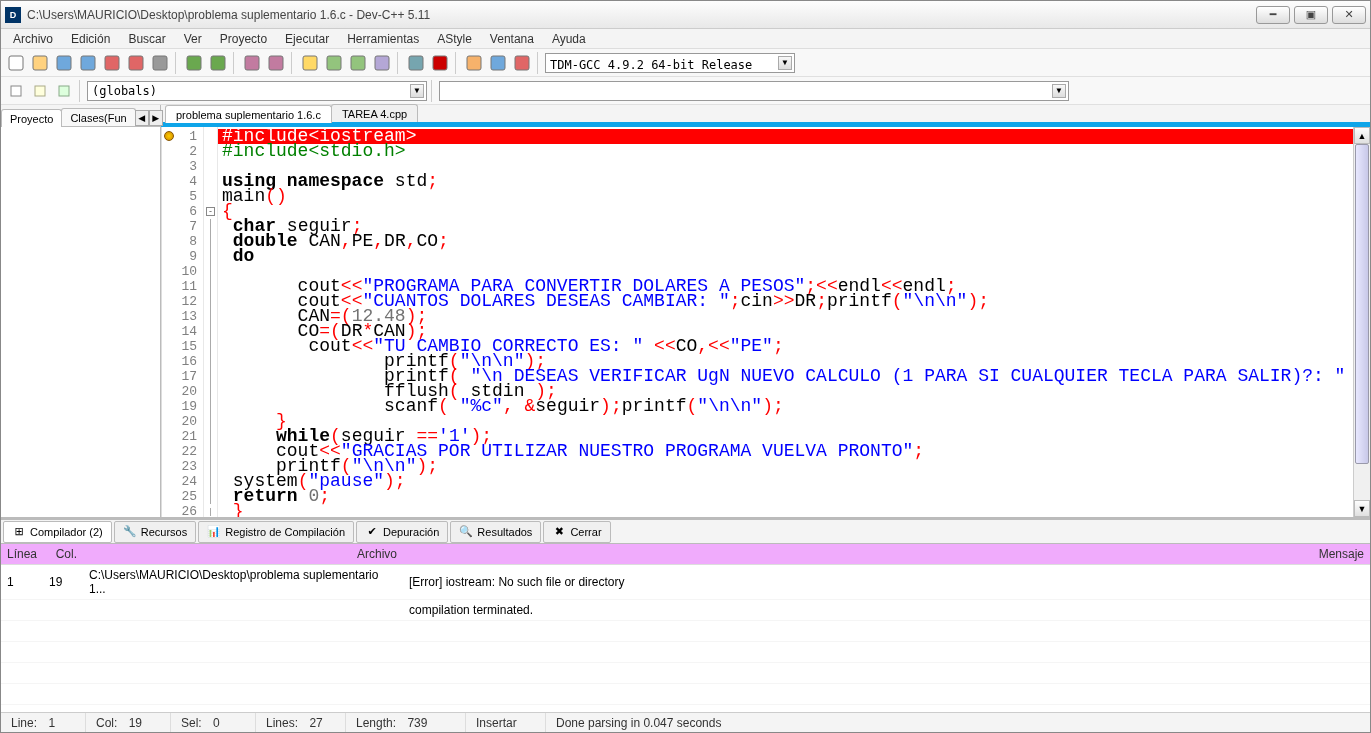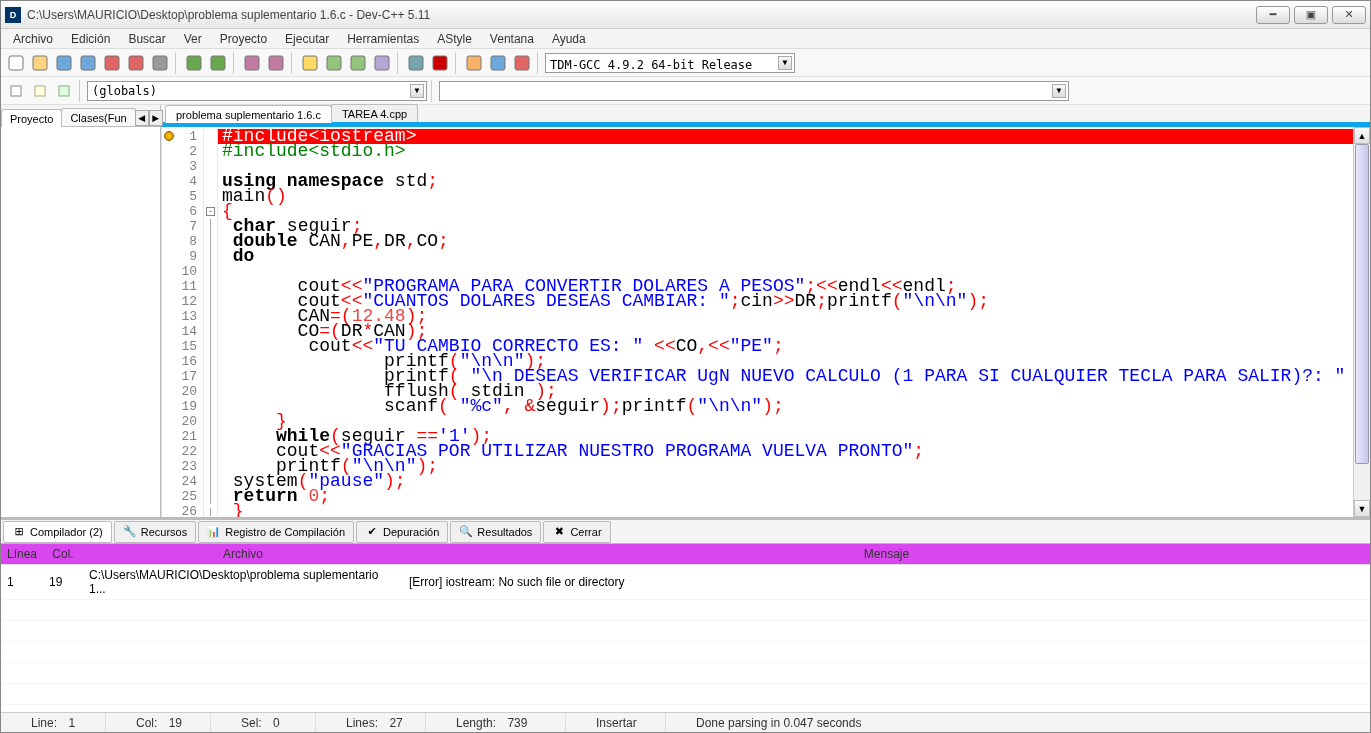--- a/index.html
+++ b/index.html
@@ -145,21 +145,21 @@
   .code .line.err { background:#ff0000; color:#fff; }
   .code .line.err .tk-pre,
   .code .line.err .tk-str,
   .code .line.err .tk-kw,
   .code .line.err .tk-id { color:#fff !important; }
   .tk-pre { color:#008000; }
   .tk-kw  { color:#000; font-weight:bold; }
   .tk-id  { color:#000; }
   .tk-pun { color:#ff0000; }
   .tk-str { color:#0000ff; }
-  .tk-num { color:#ef4444; }
+  .tk-num { color:#737373; }
   .vscroll {
     width:17px; background:#f0f0f0; border-left:1px solid #ccc;
     display:flex; flex-direction:column;
   }
   .vscroll .vs-btn { height:17px; background:linear-gradient(#fdfdfd,#e0e0e0); border:1px solid #bbb; font-size:9px; display:flex;align-items:center;justify-content:center;}
   .vscroll .vs-track { flex:1; position:relative; }
   .vscroll .vs-thumb { position:absolute; left:1px; right:1px; top:0; height:90%;
     background:linear-gradient(90deg,#e8e8ff,#c8c8e8); border:1px solid #99a; border-radius:2px;}
 
   
@@ -178,32 +178,32 @@
     padding:3px 8px; font-size:11px;
     border:1px solid #bbb;
     background:#f0f0f0;
     display:flex; align-items:center; gap:4px;
     border-radius:2px;
   }
   .bp-tab.active { background:#fff; }
   .bp-tab .ico { width:14px;height:14px; display:flex;align-items:center;justify-content:center;font-size:11px;}
   .bp-grid { flex:1; overflow:auto; }
   table.compiler { width:100%; border-collapse:collapse; font-size:12px; }
-  table.compiler th { text-align:center; font-weight:normal; color:#333;
-    background:#d946ef; border-bottom:1px solid #ddd; padding:3px 6px; }
+  table.compiler th { text-align:right; font-weight:normal; color:#333;
+    background:#f0abfc; border-bottom:1px solid #ddd; padding:3px 6px; }
   table.compiler td { padding:3px 6px; border-bottom:1px solid #f5f5f5;}
   table.compiler tr.row { background:#fff; }
 
   
   .statusbar {
     height:20px; border-top:1px solid #ccc;
     background:#f4f4f4; display:flex; align-items:center;
     font-size:12px; color:#333;
   }
-  .statusbar .cell { padding:0 10px; border-right:1px solid #ddd; height:100%; display:flex;align-items:center; gap:4px;margin-left:20px;}
+  .statusbar .cell { padding:0 10px; border-right:1px solid #ddd; height:100%; display:flex;align-items:center; gap:4px;}
 
   
   svg { display:block; }
 </style>
 </head>
 <body>
 
 <div class="titlebar">
   <div class="app-icon">D</div>
   <div class="title-text">C:\Users\MAURICIO\Desktop\problema suplementario 1.6.c - Dev-C++ 5.11</div>
@@ -536,20 +536,26 @@
           </tr>
         </thead>
       <tbody id="comp-body">
           <tr class="row">
             <td>1</td>
             <td>19</td>
             <td>C:\Users\MAURICIO\Desktop\problema suplementario 1...</td>
             <td>[Error] iostream: No such file or directory</td>
           </tr>
           <tr class="row">
+            <td></td>
+            <td></td>
+            <td></td>
+            <td>compilation terminated.</td>
+          </tr>
+          <tr class="row">
             <td>&nbsp;</td>
             <td></td>
             <td></td>
             <td></td>
           </tr>
           <tr class="row">
             <td>&nbsp;</td>
             <td></td>
             <td></td>
             <td></td>

